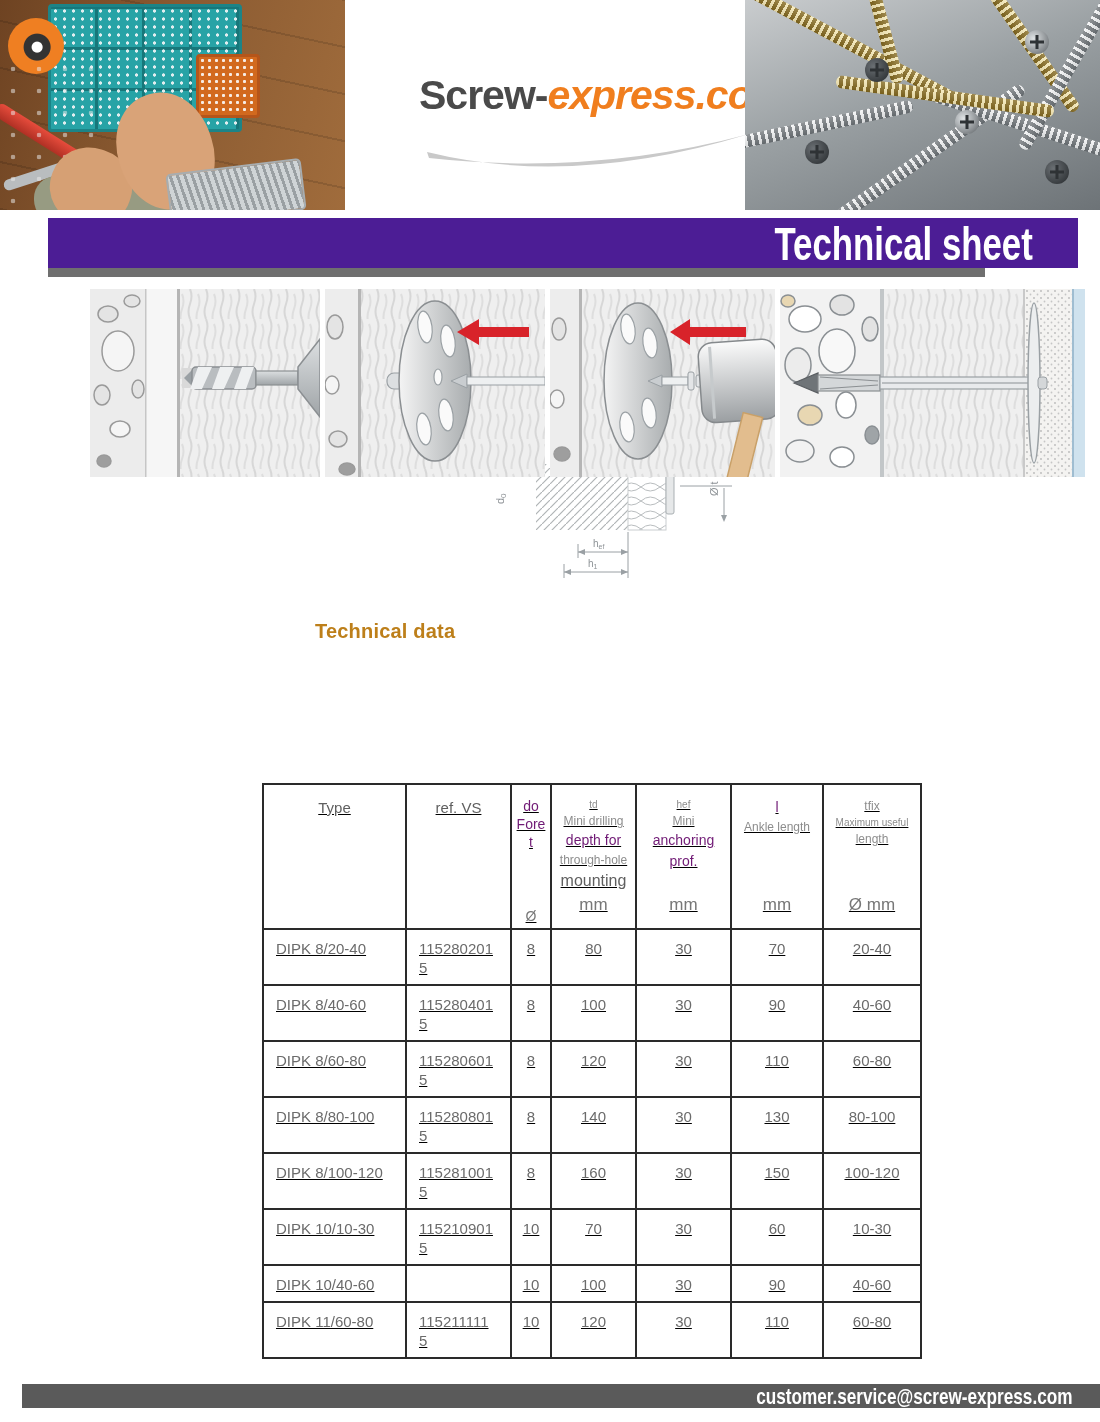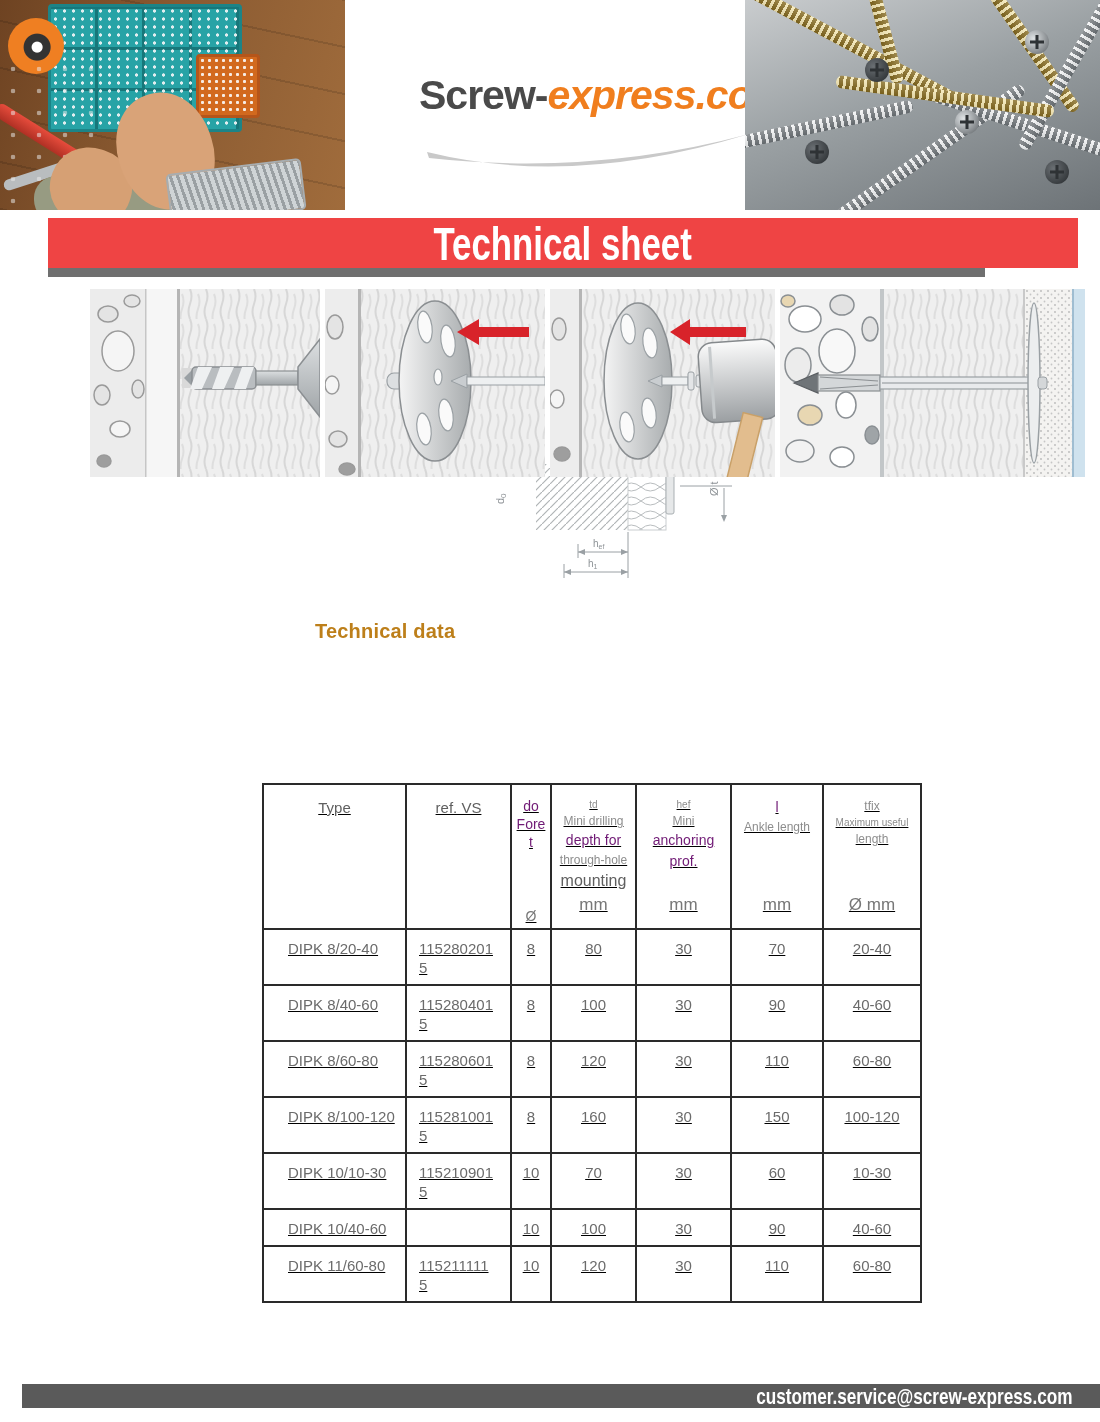--- a/index.html
+++ b/index.html
@@ -57,22 +57,22 @@
   .shead.dark{background:radial-gradient(circle at 35% 35%,#6a6f73,#24282b);}
 
   
   #logo{left:383px;top:68px;width:360px;height:115px;margin-left:36px;}
   .logo-text{position:absolute;left:0;top:4px;font-size:41px;font-weight:700;letter-spacing:-1px;white-space:nowrap;}
   .logo-prefix{color:#4a4a4a;}
   .logo-suffix{color:#F07E1E;font-style:italic;}
   #logo svg{position:absolute;left:4px;top:60px;}
 
   
-  #banner{left:48px;top:218px;width:1030px;height:50px;background:#ef4444;
-    display:flex;align-items:center;justify-content:center;}
+  #banner{left:48px;top:218px;width:1030px;height:50px;background:#4c1d95;
+    display:flex;align-items:center;justify-content:flex-end;}
   #banner span{color:#fff;font-weight:700;font-size:47px;transform:scaleX(.74);letter-spacing:0;}
   #gray-strip{left:48px;top:268px;width:937px;height:9px;background:#6F6F6F;}
 
   
   .panel{top:289px;height:188px;z-index:2;}
   #panel1{left:90px;width:230px;}
   #panel2{left:325px;width:220px;}
   #panel3{left:550px;width:225px;}
   #panel4{left:780px;width:305px;}
   #diagram{left:470px;top:452px;width:300px;height:132px;z-index:1;}
@@ -91,21 +91,21 @@
   .hl-xs{font-size:10px;color:#8d8d8d;}
   .hl-s{font-size:12px;color:#8d8d8d;}
   .hl-m{font-size:14px;color:#701a75;}
   .hl-l{font-size:16px;color:#5f5f5f;text-align:right;}
   .hl-head{font-size:15px;color:#5f5f5f;}
   .hl-tight{line-height:1.3;}
   .hunit{margin-top:auto;padding-bottom:13px;font-size:17px;color:#777;}
   .hunit-low{margin-top:auto;padding-bottom:4px;font-size:14px;color:#777;}
   td{font-size:15px;color:#6b6b6b;line-height:19px;vertical-align:top;
     text-align:center;padding:9px 4px 7px;}
-  .c-type{text-align:left;padding-left:24px;}
+  .c-type{text-align:left;padding-left:12px;}
   .c-ref{text-align:left;padding-left:12px;padding-right:14px;word-break:break-all;}
 
   
   #footer{left:22px;top:1384px;width:1078px;height:24px;background:#5A5A5A;
     display:flex;align-items:flex-start;justify-content:flex-end;padding-right:28px;box-sizing:border-box;}
   #footer span{color:#fff;font-weight:700;font-size:22px;transform:scaleX(.78);
     transform-origin:right center;white-space:nowrap;}
 
   
   text{font-family:"Liberation Sans", sans-serif;}
@@ -457,20 +457,29 @@
         <tr>
           <td class="c-type">DIPK 8/60-80</td>
           <td class="c-ref">1152806015</td>
           <td>8</td>
           <td>120</td>
           <td>30</td>
           <td>110</td>
           <td>60-80</td>
         </tr>
         <tr>
+          <td class="c-type">DIPK 8/80-100</td>
+          <td class="c-ref">1152808015</td>
+          <td>8</td>
+          <td>140</td>
+          <td>30</td>
+          <td>130</td>
+          <td>80-100</td>
+        </tr>
+        <tr>
           <td class="c-type">DIPK 8/100-120</td>
           <td class="c-ref">1152810015</td>
           <td>8</td>
           <td>160</td>
           <td>30</td>
           <td>150</td>
           <td>100-120</td>
         </tr>
         <tr>
           <td class="c-type">DIPK 10/10-30</td>

